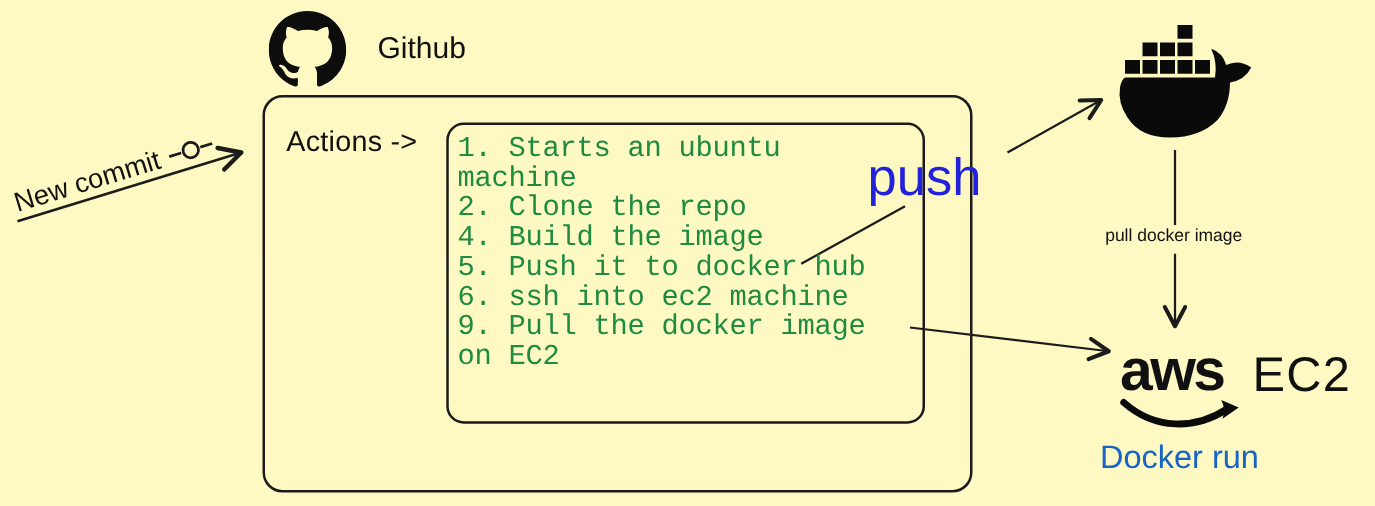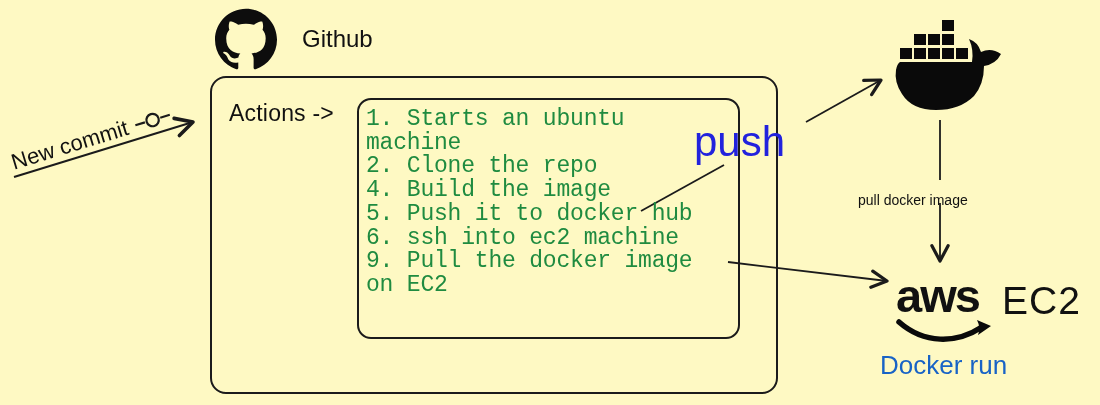--- a/index.html
+++ b/index.html
@@ -16,21 +16,21 @@
   .inner-box{
     left:357px;top:98px;width:379px;height:237px;
     border:2px solid #1b1b1b;border-radius:14px;background:transparent;z-index:1;
   }
   
   .actions-label{left:229px;top:100px;font-size:23px;letter-spacing:.2px;z-index:3;}
   .github-label{left:302px;top:25px;font-size:24px;z-index:3;}
   .steps{left:366px;top:108px;width:366px;z-index:3;line-height:23.7px;font-size:23px;
          color:var(--green,#1f8b40);letter-spacing:-0.2px;font-family:Liberation Mono, monospace;}
   .push-label{left:694px;top:118px;font-size:42px;color:var(--push-blue,#2222dd);z-index:4;}
-  .pull-label{left:858px;top:192px;width:162px;text-align:left;font-size:14px;z-index:3;}
+  .pull-label{left:858px;top:180px;width:162px;text-align:center;font-size:14px;z-index:3;}
   .aws-word{left:896px;top:268px;font-size:47px;font-weight:bold;letter-spacing:-2px;z-index:3;}
   .ec2-label{left:1002px;top:279px;font-size:39px;font-weight:400;letter-spacing:1px;z-index:3;text-align:center;}
   .docker-run-label{left:880px;top:350px;font-size:26px;color:var(--run-blue,#1863c6);z-index:3;}
   
   .new-commit{
     left:12px;top:150px;z-index:3;transform:rotate(-17deg);transform-origin:0 50%;
     display:flex;align-items:center;gap:7px;font-size:22px;white-space:nowrap;
   }
   .commit-icon{display:inline-block;}
   svg{display:block;}

